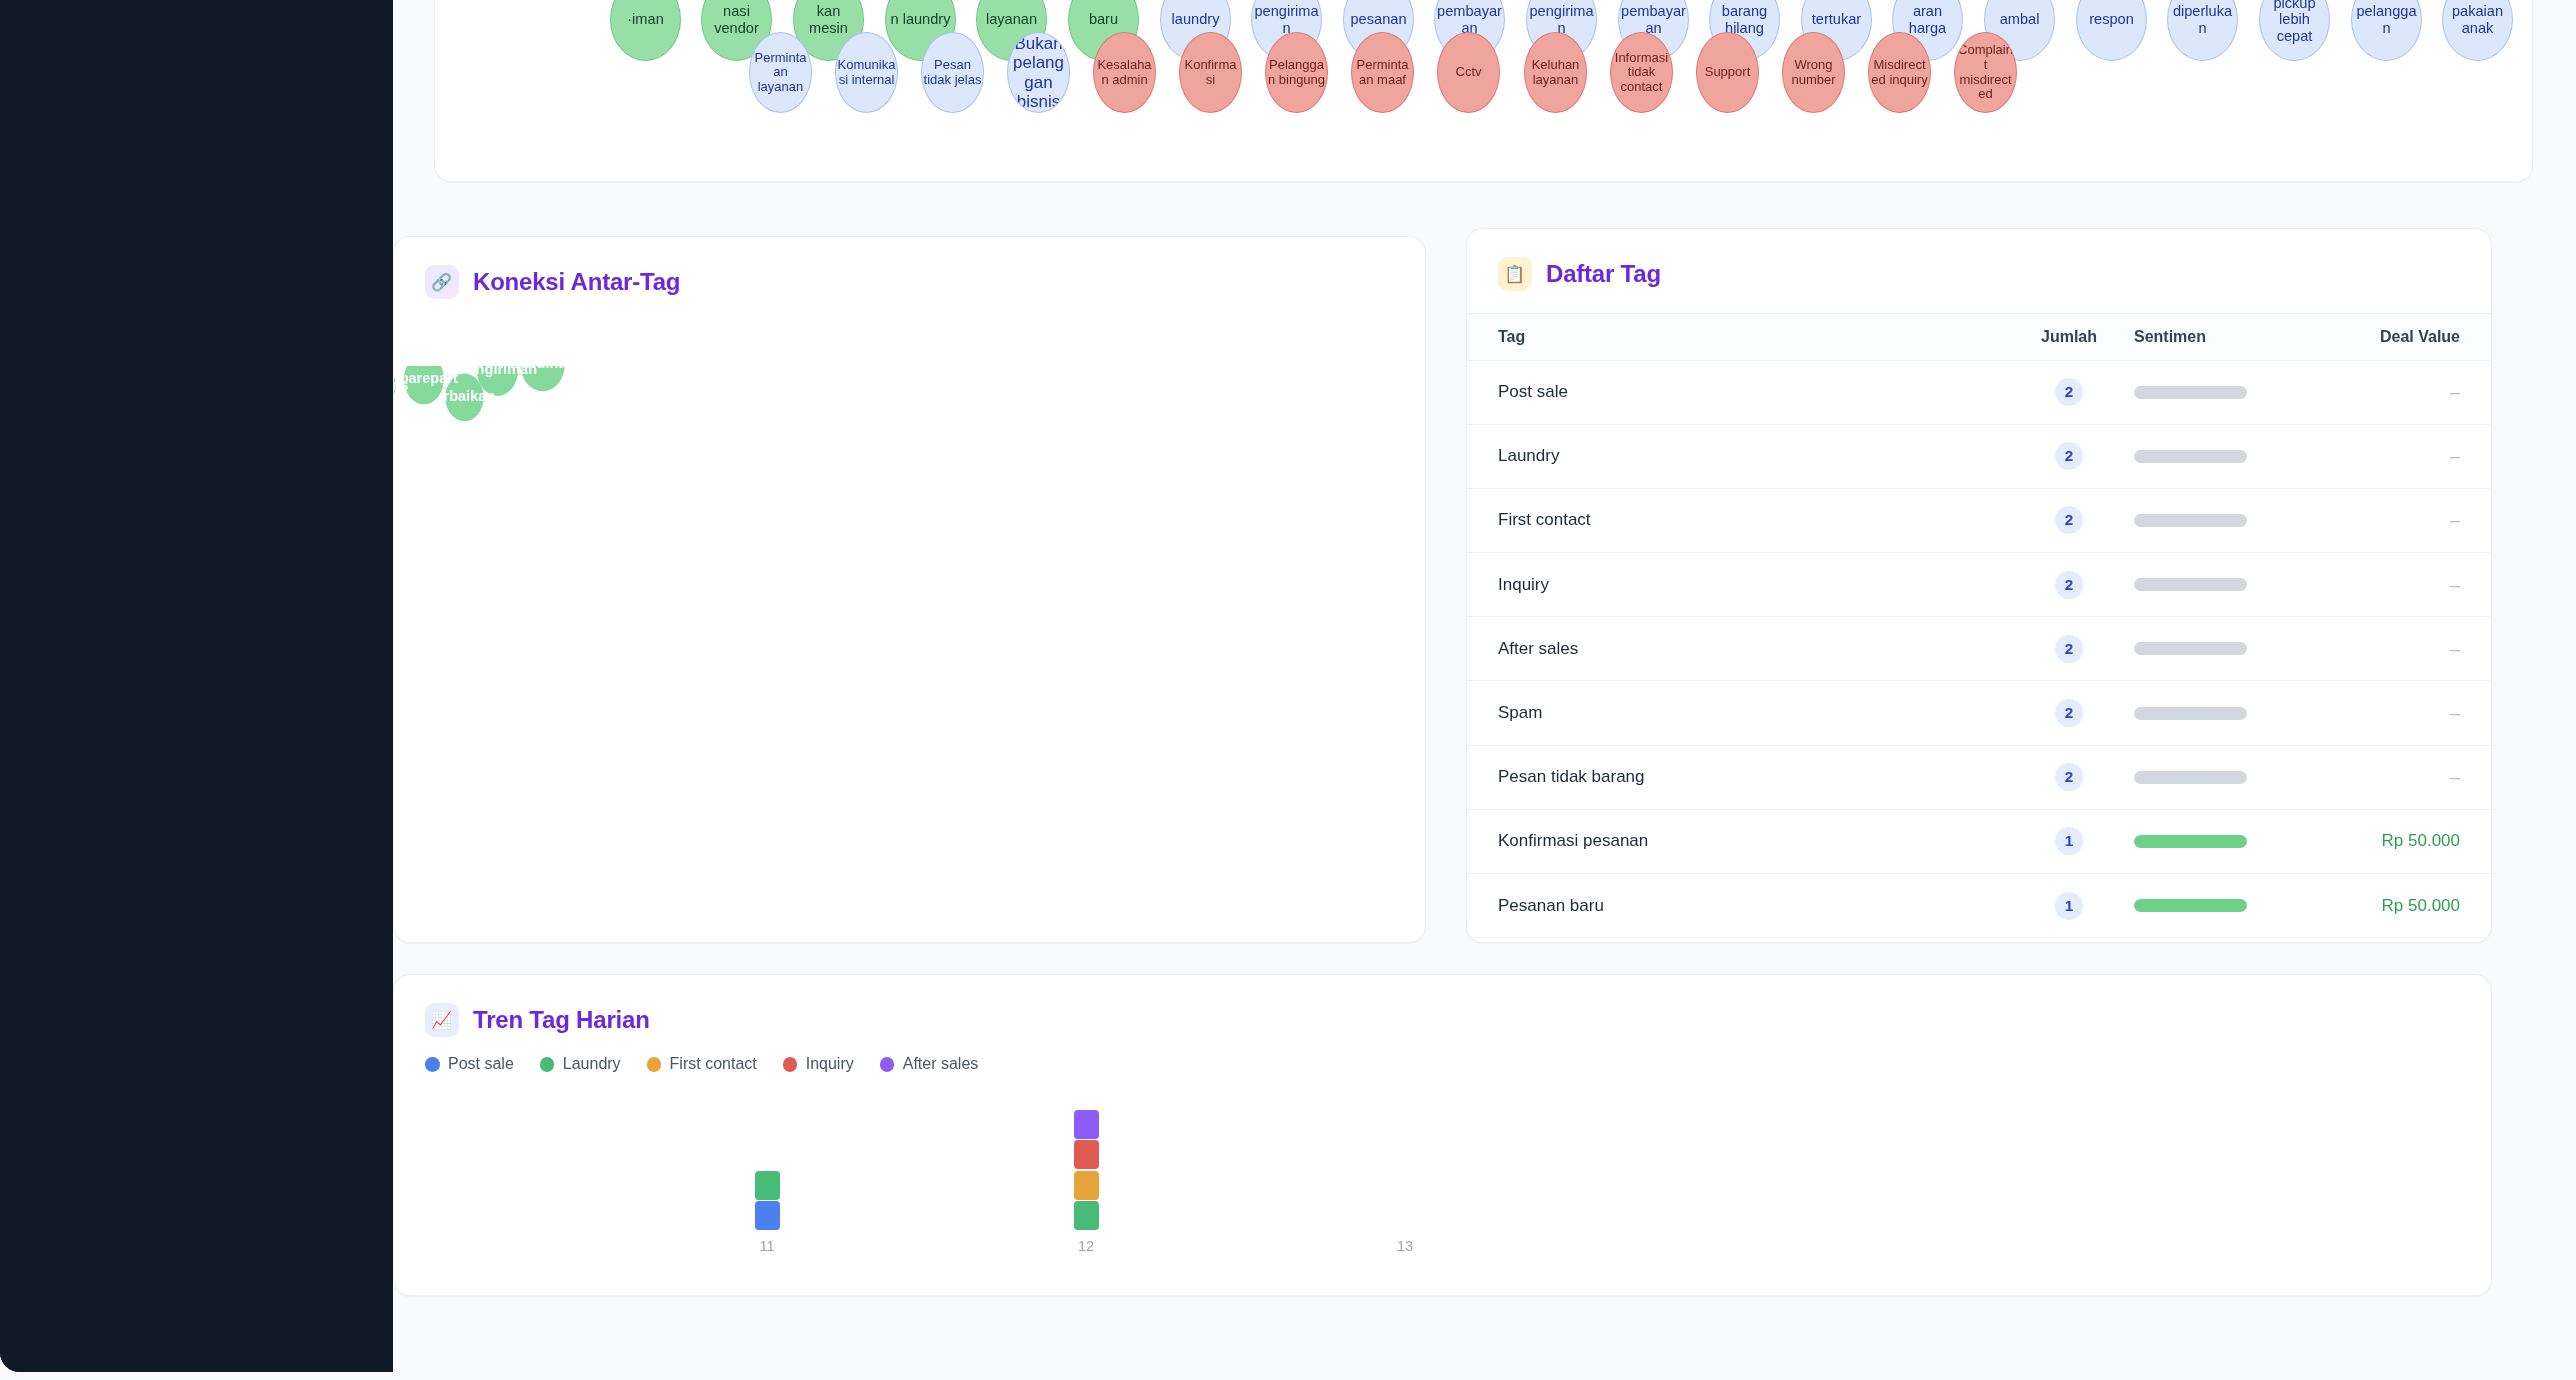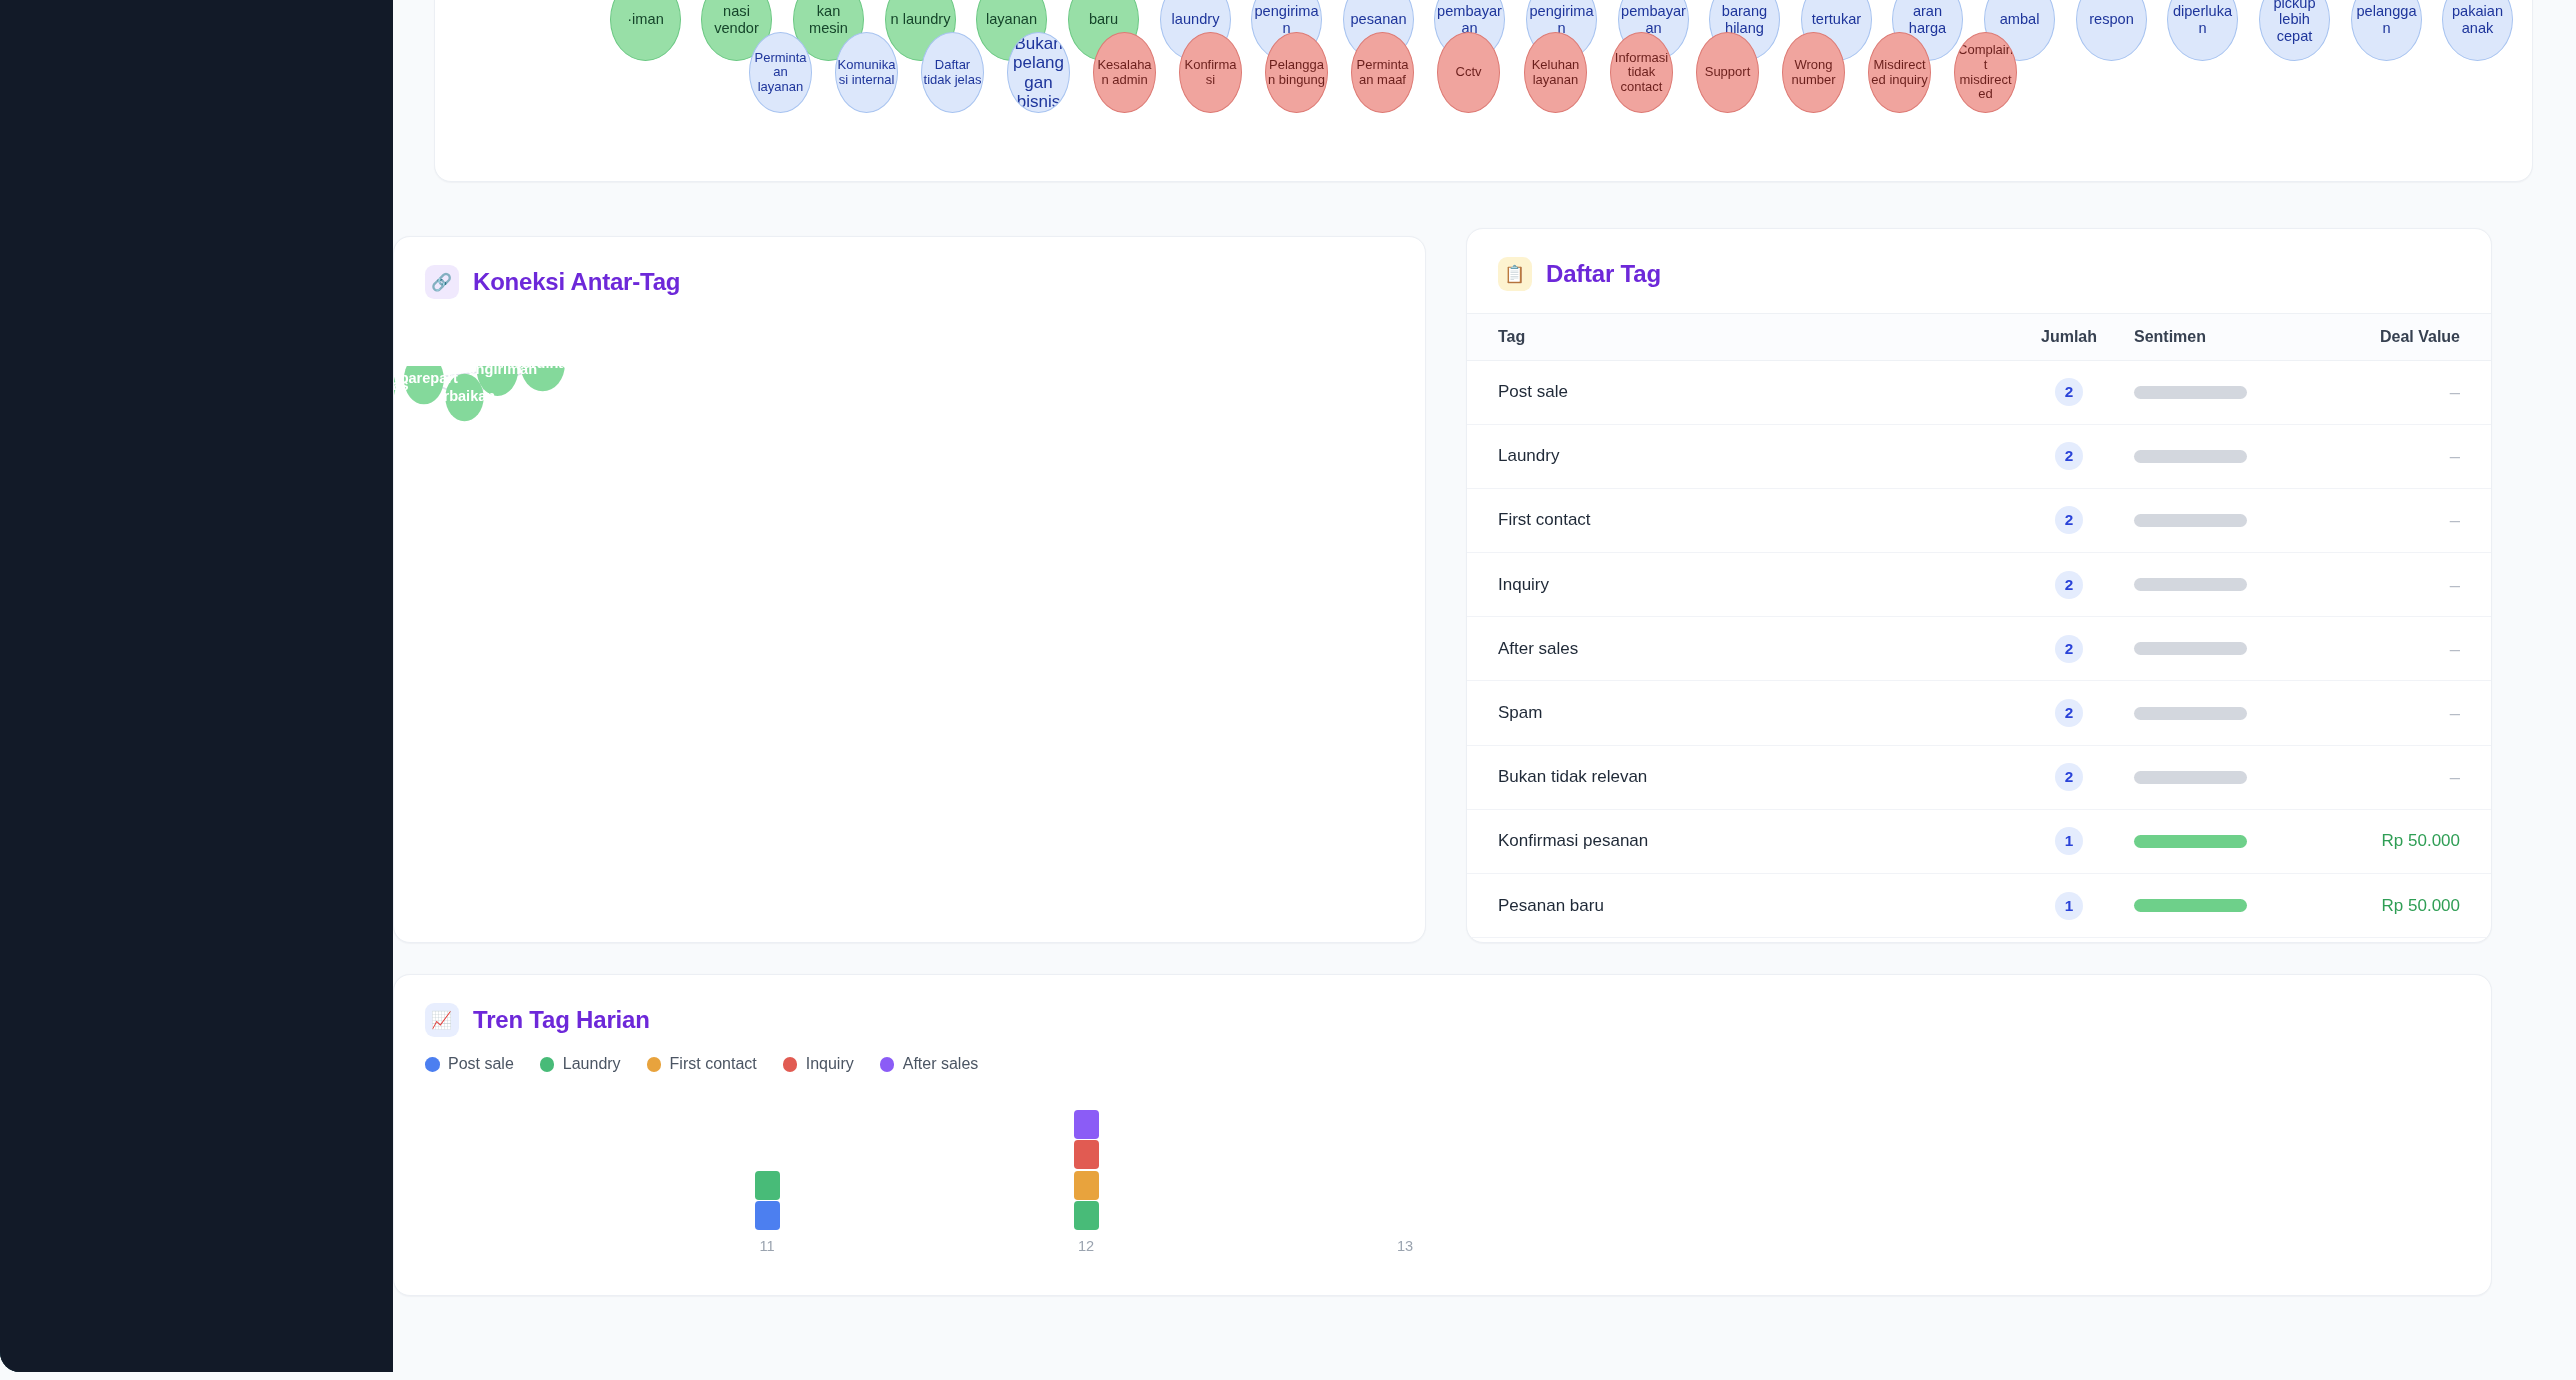--- a/index.html
+++ b/index.html
@@ -162,21 +162,21 @@
           <div class="bubble blue" style="width: 71px; height: 83px; left: 1366px; top: 253px;">tertukar</div>
           <div class="bubble blue" style="width: 71px; height: 83px; left: 1457px; top: 253px;">aran harga</div>
           <div class="bubble blue" style="width: 71px; height: 83px; left: 1549px; top: 253px;">ambal</div>
           <div class="bubble blue" style="width: 71px; height: 83px; left: 1641px; top: 253px;">respon</div>
           <div class="bubble blue" style="width: 71px; height: 83px; left: 1732px; top: 253px;">diperlukan</div>
           <div class="bubble blue" style="width: 71px; height: 83px; left: 1824px; top: 253px;">pickup lebih cepat</div>
           <div class="bubble blue" style="width: 71px; height: 83px; left: 1916px; top: 253px;">pelanggan</div>
           <div class="bubble blue" style="width: 71px; height: 83px; left: 2007px; top: 253px;">pakaian anak</div>
           <div class="bubble blue" style="width: 63px; height: 81px; left: 314px; top: 307px; font-size: 13px;">Permintaan layanan</div>
           <div class="bubble blue" style="width: 63px; height: 81px; left: 400px; top: 307px; font-size: 13px;">Komunikasi internal</div>
-          <div class="bubble blue" style="width: 63px; height: 81px; left: 486px; top: 307px; font-size: 13px;">Daftar tidak jelas</div>
+          <div class="bubble blue" style="width: 63px; height: 81px; left: 486px; top: 307px; font-size: 13px;">Pesan tidak jelas</div>
           <div class="bubble blue" style="width: 63px; height: 81px; left: 572px; top: 307px; font-size: 17px;">Bukan pelanggan bisnis</div>
           <div class="bubble red" style="width: 63px; height: 81px; left: 658px; top: 307px; font-size: 13px;">Kesalahan admin</div>
           <div class="bubble red" style="width: 63px; height: 81px; left: 744px; top: 307px; font-size: 13px;">Konfirmasi</div>
           <div class="bubble red" style="width: 63px; height: 81px; left: 830px; top: 307px; font-size: 13px;">Pelanggan bingung</div>
           <div class="bubble red" style="width: 63px; height: 81px; left: 916px; top: 307px; font-size: 13px;">Permintaan maaf</div>
           <div class="bubble red" style="width: 63px; height: 81px; left: 1002px; top: 307px; font-size: 13px;">Cctv</div>
           <div class="bubble red" style="width: 63px; height: 81px; left: 1089px; top: 307px; font-size: 13px;">Keluhan layanan</div>
           <div class="bubble red" style="width: 63px; height: 81px; left: 1175px; top: 307px; font-size: 13px;">Informasi tidak contact</div>
           <div class="bubble red" style="width: 63px; height: 81px; left: 1261px; top: 307px; font-size: 13px;">Support</div>
           <div class="bubble red" style="width: 63px; height: 81px; left: 1347px; top: 307px; font-size: 13px;">Wrong number</div>
@@ -346,21 +346,21 @@
           </div>
           <div class="tbl-row">
             <div class="c-tag">Spam</div>
             <div class="c-count"><span class="count-pill">2</span></div>
             <div class="c-sent">
               <div class="sent-bar neutral"></div>
             </div>
             <div class="c-deal"><span class="deal-dash">–</span></div>
           </div>
           <div class="tbl-row">
-            <div class="c-tag">Bukan tidak relevan</div>
+            <div class="c-tag">Pesan tidak barang</div>
             <div class="c-count"><span class="count-pill">2</span></div>
             <div class="c-sent">
               <div class="sent-bar neutral"></div>
             </div>
             <div class="c-deal"><span class="deal-dash">–</span></div>
           </div>
           <div class="tbl-row">
             <div class="c-tag">Konfirmasi pesanan</div>
             <div class="c-count"><span class="count-pill">1</span></div>
             <div class="c-sent">

